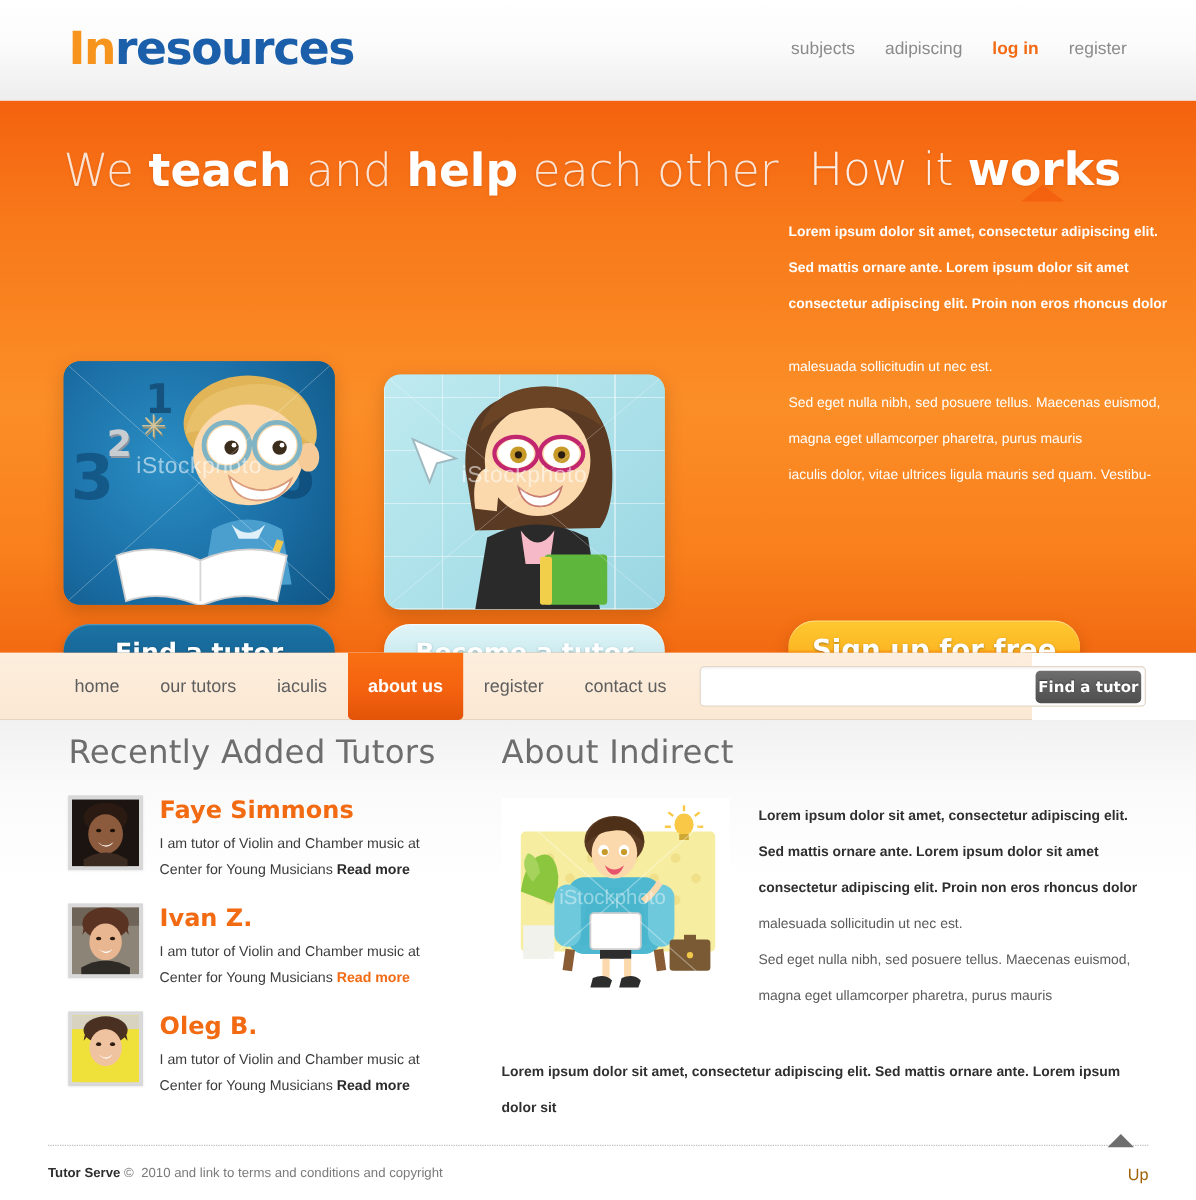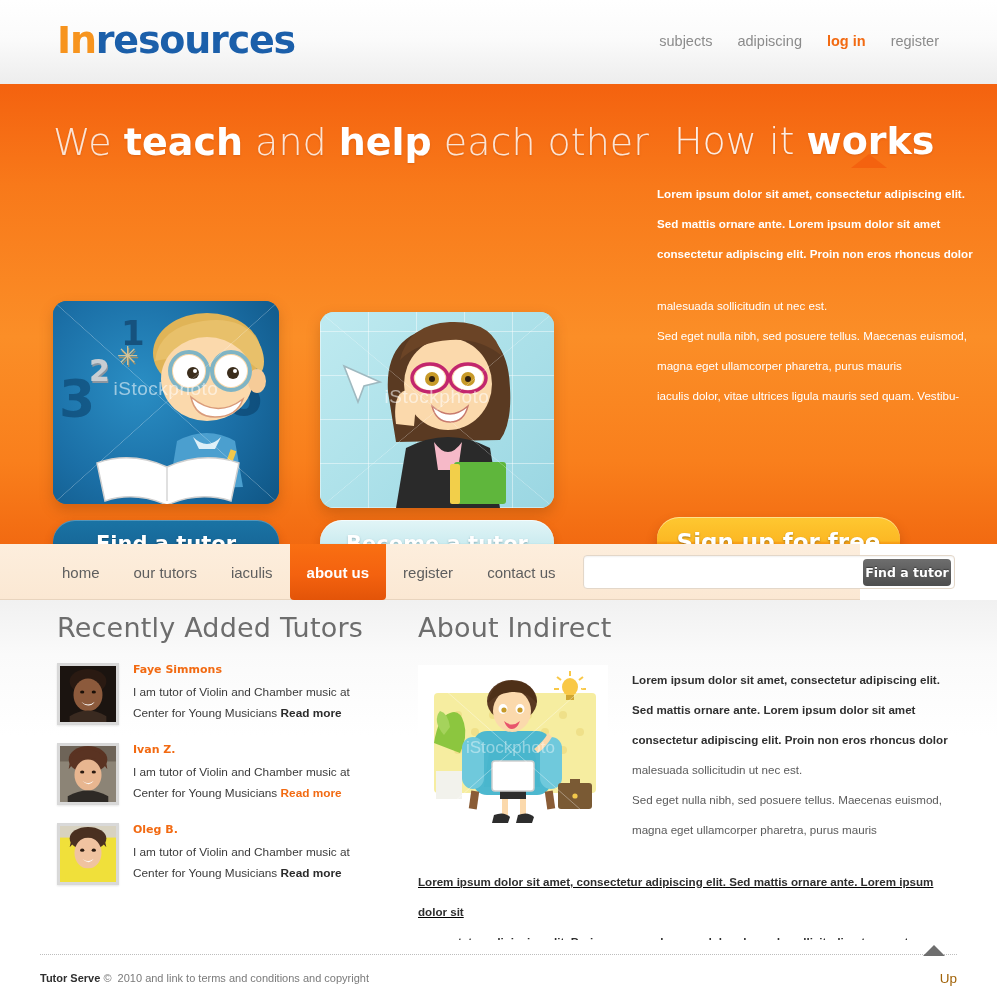--- a/index.html
+++ b/index.html
@@ -158,36 +158,36 @@
   }
 
   .tutor-list { margin-top: 20px; }
   .tutor { display: flex; gap: 14px; margin-bottom: 18px; }
   .tutor-photo {
     width: 62px; height: 62px; flex: 0 0 62px; border: 1px solid #d8d8d8;
     background: #d9d9d9; padding: 2px; box-shadow: 0 1px 2px rgba(0,0,0,.10);
   }
   .tutor-photo .inner { width: 100%; height: 100%; overflow: hidden; position: relative; }
   .tutor-name {
-    font-size: 11px; color: #f26a12; font-weight: bold; margin-bottom: 6px;
+    font-size: 20px; color: #f26a12; font-weight: bold; margin-bottom: 6px;
     font-family: "DejaVu Sans", sans-serif;
   }
   .tutor-desc { font-size: 11.8px; color: #3b3b3b; line-height: 21px; }
   .tutor-desc .more { font-weight: bold; color: #2b2b2b; cursor: pointer; }
   .tutor-desc .more.hl { color: #f26a12; }
 
   .about-body { margin-top: 22px; position: relative; min-height: 190px; }
   .about-img {
     position: absolute; left: 0; top: 0; width: 190px; height: 170px;
     background: #ffffff; overflow: hidden;
   }
   .about-copy { margin-left: 214px; }
   .about-copy p { font-size: 11.6px; line-height: 30px; color: #5a5a5a; white-space: nowrap; }
   .about-copy p.b { font-weight: bold; color: #2f2f2f; }
-  .about-wide { margin-top: 12px; text-decoration: underline; }
+  .about-wide { margin-top: 24px; }
   .about-wide p { font-size: 11.6px; line-height: 30px; color: #5a5a5a; }
   .about-wide p.b { font-weight: bold; color: #2f2f2f; }
   .readmore-row { display: flex; align-items: center; gap: 14px; }
   .readmore-btn {
     display:inline-flex; align-items:center; justify-content:center;
     padding: 7px 16px; border-radius: 5px; cursor: pointer;
     background: linear-gradient(to bottom, #ffe37e 0%, #fdd44f 50%, #fbc83a 100%);
     color: #f26a12; font-size: 13px; font-weight: bold;
     font-family: "DejaVu Sans", sans-serif;
     box-shadow: 0 3px 6px rgba(180,140,20,.28), inset 0 1px 0 rgba(255,255,255,.6);

